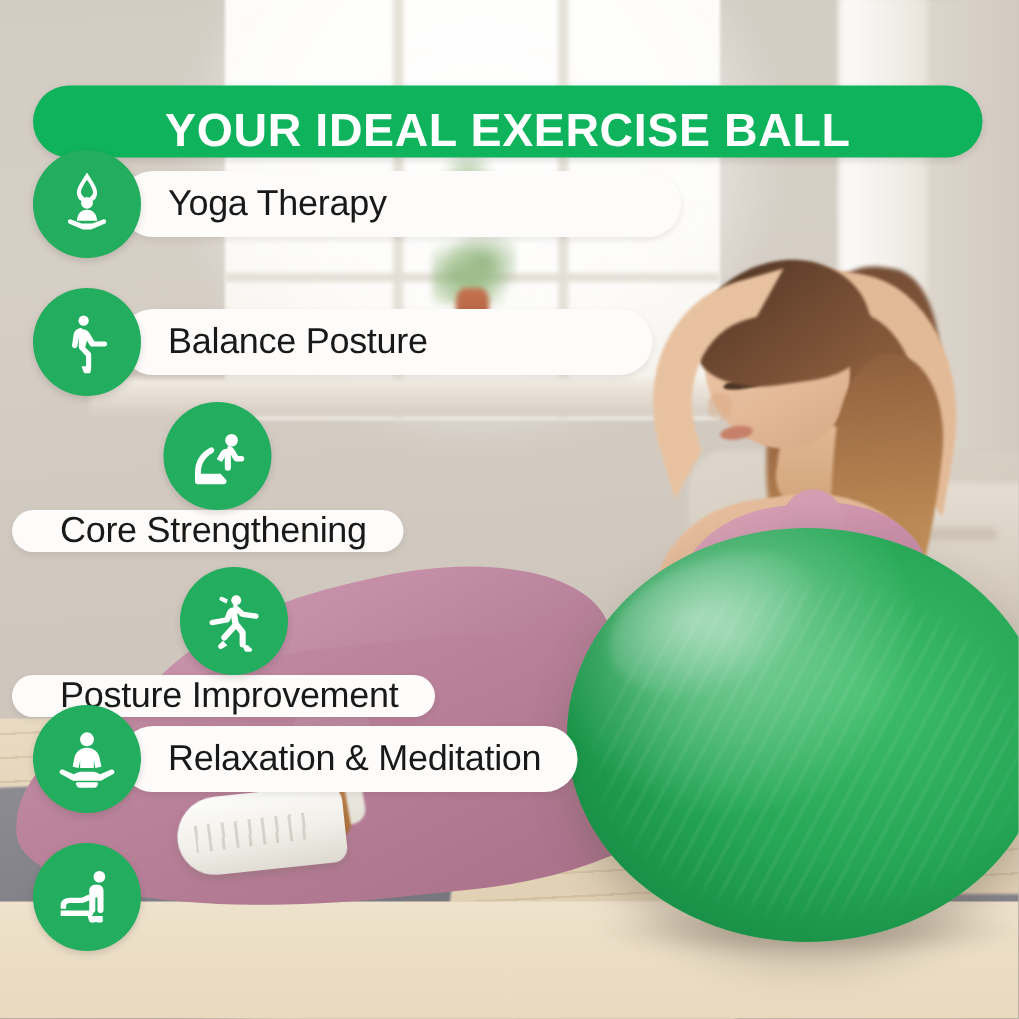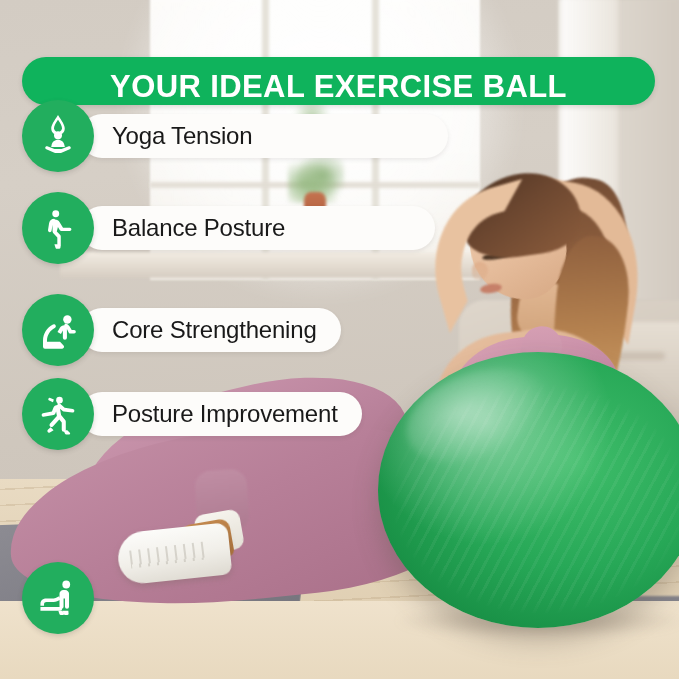--- a/index.html
+++ b/index.html
@@ -394,65 +394,78 @@
     <div class="feature-row row-0" style="top:100px;">
       <div class="icon-badge">
         <svg viewBox="0 0 64 64" fill="#ffffff" aria-hidden="true">
           <path d="M32 4c-5 8-9 13-9 18a9 9 0 0 0 4.2 7.6l2.3-3.6A5.5 5.5 0 0 1 26.6 22c0-3.4 2.6-7.3 5.4-11.6 2.8 4.3 5.4 8.2 5.4 11.6a5.5 5.5 0 0 1-2.9 4l2.3 3.6A9 9 0 0 0 41 22c0-5-4-10-9-18z"></path>
           <circle cx="32" cy="31" r="5.3"></circle>
           <path d="M32 37c-4.6 0-7.8 3-8.6 7.2l-.5 2.6h18.2l-.5-2.6C39.8 40 36.6 37 32 37z"></path>
           <path d="M15 47.5c0-1.4 1.4-2.3 2.7-1.8l9.6 3.6h9.4l9.6-3.6c1.3-.5 2.7.4 2.7 1.8 0 .9-.5 1.7-1.4 2.1l-10.8 4.6a7 7 0 0 1-2.7.5h-4.2a7 7 0 0 1-2.7-.5l-10.8-4.6a2.3 2.3 0 0 1-1.4-2.1z"></path>
         </svg>
       </div>
       <div class="label-pill">
-        <span>Yoga Tension</span>
+        <span>Yoga Therapy</span>
       </div>
     </div>
 
     <div class="feature-row row-1" style="top:192px;">
       <div class="icon-badge">
         <svg viewBox="0 0 64 64" fill="#ffffff" aria-hidden="true">
           <circle cx="29" cy="13" r="4.6"></circle>
           <path d="M27 19.5c-3.6 0-6.4 2.6-6.9 6l-1.4 9.2c-.2 1.5.9 2.8 2.4 2.8 1.2 0 2.2-.9 2.4-2.1l1.2-7.6v8.6c0 .8.3 1.5.8 2.1l5.6 6v11.4a2.3 2.3 0 0 0 4.6 0V43.2c0-.9-.3-1.7-1-2.3l-4.3-4.1 1.5-6.2 2.6 4.3c.4.7 1.2 1.1 2 1.1h11.2a2.2 2.2 0 0 0 0-4.4H38.7l-4.5-7.4c-1.3-2.2-3.6-3.5-6.2-3.5z"></path>
           <path d="M31.3 53.6h-4.1l1.6 4.9c.2.7.9 1.2 1.6 1.2h3.4c1 0 1.7-1 1.4-2z"></path>
         </svg>
       </div>
       <div class="label-pill">
         <span>Balance Posture</span>
       </div>
     </div>
 
-    <div class="feature-row row-2" style="top:294px;">
+    <div class="feature-row row-2" style="top:268px;flex-direction:column;">
       <div class="icon-badge">
         <svg viewBox="0 0 64 64" fill="#ffffff" aria-hidden="true">
           <circle cx="44.5" cy="18" r="5.6"></circle>
           <path d="M40.5 25.5c-2.6 0-4.8 1.4-6 3.6l-3.2 5.7 4.6 2.6 2.6-4.6v9.6a2.7 2.7 0 0 0 5.4 0V30.8l2.3 4.4c.5 1 1.5 1.6 2.6 1.6h4.6a2.4 2.4 0 0 0 0-4.8h-3.1l-3.2-5.4a6.9 6.9 0 0 0-5.9-3.4z"></path>
           <path d="M12 46.2c0-9.5 5.4-17.6 13.3-21.6a2.6 2.6 0 0 1 3.6 1.4c.5 1.2 0 2.7-1.2 3.3-6.2 3.2-10.4 9.6-10.4 16.9v1.5h17.4l4.7 5.1a2.5 2.5 0 0 1-1.8 4.2H14.6A2.6 2.6 0 0 1 12 54.4z"></path>
         </svg>
       </div>
       <div class="label-pill">
         <span>Core Strengthening</span>
       </div>
     </div>
 
-    <div class="feature-row row-3" style="top:378px;">
+    <div class="feature-row row-3" style="top:378px;flex-direction:column;">
       <div class="icon-badge">
         <svg viewBox="0 0 64 64" fill="#ffffff" aria-hidden="true">
           <circle cx="34" cy="13.5" r="4.4"></circle>
           <path d="M26.5 12.8l-4.8-2.2a1.9 1.9 0 0 0-2.5 1 1.9 1.9 0 0 0 1 2.5l5.1 2.3z"></path>
           <path d="M31.5 20c-2.7 0-5 1.7-5.9 4.2l-1.7 4.6-12 2.2a2.4 2.4 0 0 0 .8 4.7l13.4-2.4c1.1-.2 2-1 2.4-2l1-2.8 1 6.2-9.3 10.3a2.7 2.7 0 0 0 4 3.6l8.5-9.4 3.3 4.1v9.6a2.7 2.7 0 0 0 5.4 0V42.3c0-.8-.3-1.6-.8-2.2l-5.5-6.7-1.4-8.5 3.1 2.8c.5.4 1 .7 1.7.8l11.6 1.6a2.4 2.4 0 0 0 .7-4.8l-10.9-1.6-5.6-5.1c-1.1-1-2.5-1.6-4-1.6z"></path>
           <path d="M22.2 49.6l-3.7 3.5a2.2 2.2 0 0 0 2.6 3.5l5-2.9z"></path>
           <path d="M44.4 53.5h-5l1.8 4.5c.3.8 1 1.3 1.9 1.3h3.5c1.1 0 1.9-1.1 1.5-2.1z"></path>
         </svg>
       </div>
       <div class="label-pill">
         <span>Posture Improvement</span>
       </div>
     </div>
 
+    <div class="feature-row row-4" style="top:470px;">
+      <div class="icon-badge">
+        <svg viewBox="0 0 64 64" fill="#ffffff" aria-hidden="true">
+          <circle cx="32" cy="14.5" r="6.2"></circle>
+          <path d="M32 22c-6 0-10.2 3.9-11.3 9.4l-1.5 7.4 5.4 1.1 1.3-6.6v6.8h12.2v-6.8l1.3 6.6 5.4-1.1-1.5-7.4C42.2 25.9 38 22 32 22z"></path>
+          <path d="M10.5 41.4c-1.4-.6-2.9.5-2.9 2 0 .8.4 1.5 1.1 1.9l10.9 6h24.8l10.9-6c.7-.4 1.1-1.1 1.1-1.9 0-1.5-1.5-2.6-2.9-2l-9.7 4.2-3.4-1.6a7 7 0 0 0-3-.7h-10.8a7 7 0 0 0-3 .7l-3.4 1.6z"></path>
+          <path d="M23.4 52.6c-1 0-1.6 1-1.2 1.9l.9 1.8c.4.8 1.2 1.3 2.1 1.3h13.6c.9 0 1.7-.5 2.1-1.3l.9-1.8c.4-.9-.2-1.9-1.2-1.9z"></path>
+        </svg>
+      </div>
+      <div class="label-pill">
+        <span>Relaxation &amp; Meditation</span>
+      </div>
+    </div>
 
     <div class="feature-row row-5" style="top:562px;">
       <div class="icon-badge">
         <svg viewBox="0 0 64 64" fill="#ffffff" aria-hidden="true">
           <circle cx="43" cy="14" r="5.2"></circle>
           <path d="M39.2 21.2c-2.9 0-5.2 2.3-5.2 5.2v17.2a2.7 2.7 0 0 0 5.4 0V32.5h1.9v11.1a2.7 2.7 0 0 0 5.4 0V26.4c0-2.9-2.3-5.2-5.2-5.2z"></path>
           <path d="M33.6 29.8l-4.8 2.2c-.8.4-1.7.6-2.6.6H16.6c-4.4 0-8 2.6-8 6.6v3.2h4.8v-2.5c0-1.3 1.3-2.5 3.2-2.5h9.6c1.6 0 3.2-.3 4.6-1l4.5-2.1z"></path>
           <path d="M8.6 44.1h26.5a2.4 2.4 0 0 1 0 4.8H8.6z"></path>
           <path d="M45.8 48.9H38l1.6 4.4c.3.8 1 1.3 1.8 1.3h3.2c1.1 0 1.8-1 1.5-2z"></path>
           <path d="M37.8 48.9h-5.3l1.4 4.4c.3.8 1 1.3 1.8 1.3h3c1 0 1.8-1 1.5-2z"></path>

